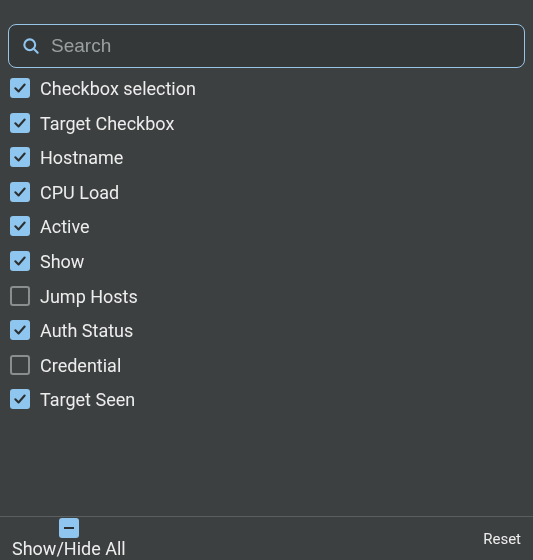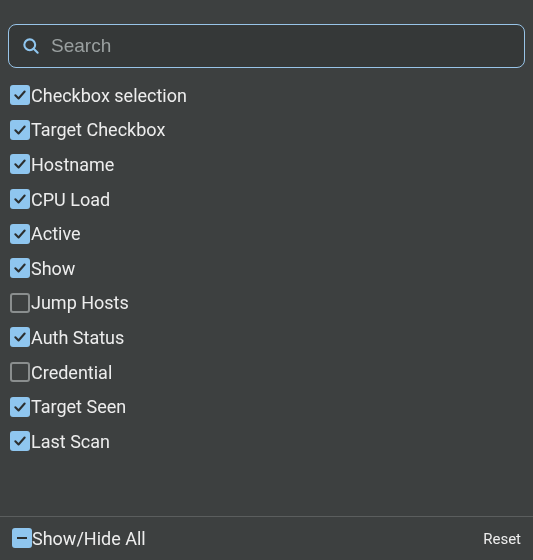--- a/index.html
+++ b/index.html
@@ -50,22 +50,22 @@
   .search-input::placeholder {
     color: #9aa0a0;
   }
   .list {
     flex: 1;
     padding: 10px 10px 0 10px;
     overflow: hidden;
   }
   .item {
     display: flex;
-    align-items: center;
-    gap: 1px;
+    align-items: flex-start;
+    gap: 10px;
     height: 34.6px;
     cursor: pointer;
     user-select: none;
   }
   .checkbox {
     width: 20px;
     height: 20px;
     border-radius: 3px;
     display: flex;
     align-items: center;
@@ -100,22 +100,24 @@
   .footer {
     border-top: 1px solid #5b5e5e;
     padding: 0 12px;
     height: 44px;
     display: flex;
     align-items: center;
     justify-content: space-between;
   }
   .footer-left {
     display: flex;
+    align-items: center;
     gap: 0;
     cursor: pointer;
+    flex-direction: column;
   }
   .reset {
     color: #ededed;
     font-size: 15px;
     cursor: pointer;
   }
 </style>
 </head>
 <body>
 
@@ -197,28 +199,20 @@
       <span class="label">Credential</span>
     </div>
     <div class="item">
       <span class="checkbox checked">
         <svg viewBox="0 0 24 24" fill="none" stroke="#2c2f2f" stroke-width="3.5" stroke-linecap="round" stroke-linejoin="round">
           <polyline points="4 12.5 9.5 18 20 6"></polyline>
         </svg>
       </span>
       <span class="label">Target Seen</span>
     </div>
-    <div class="item">
-      <span class="checkbox checked">
-        <svg viewBox="0 0 24 24" fill="none" stroke="#2c2f2f" stroke-width="3.5" stroke-linecap="round" stroke-linejoin="round">
-          <polyline points="4 12.5 9.5 18 20 6"></polyline>
-        </svg>
-      </span>
-      <span class="label">Last Scan</span>
-    </div>
   </div>
 
 <div class="footer">
   <div class="footer-left">
     <span class="checkbox indeterminate">
       <span class="dash"></span>
     </span>
     <span class="label">Show/Hide All</span>
   </div>
   <span class="reset">Reset</span>

